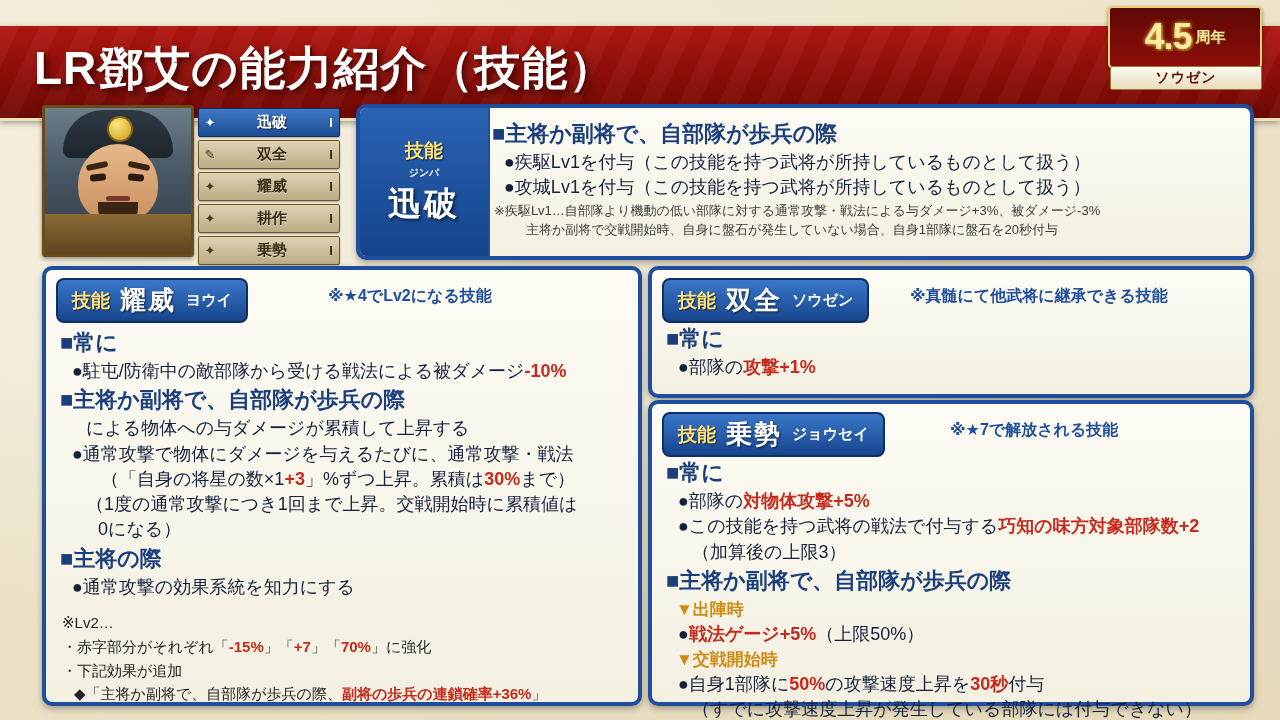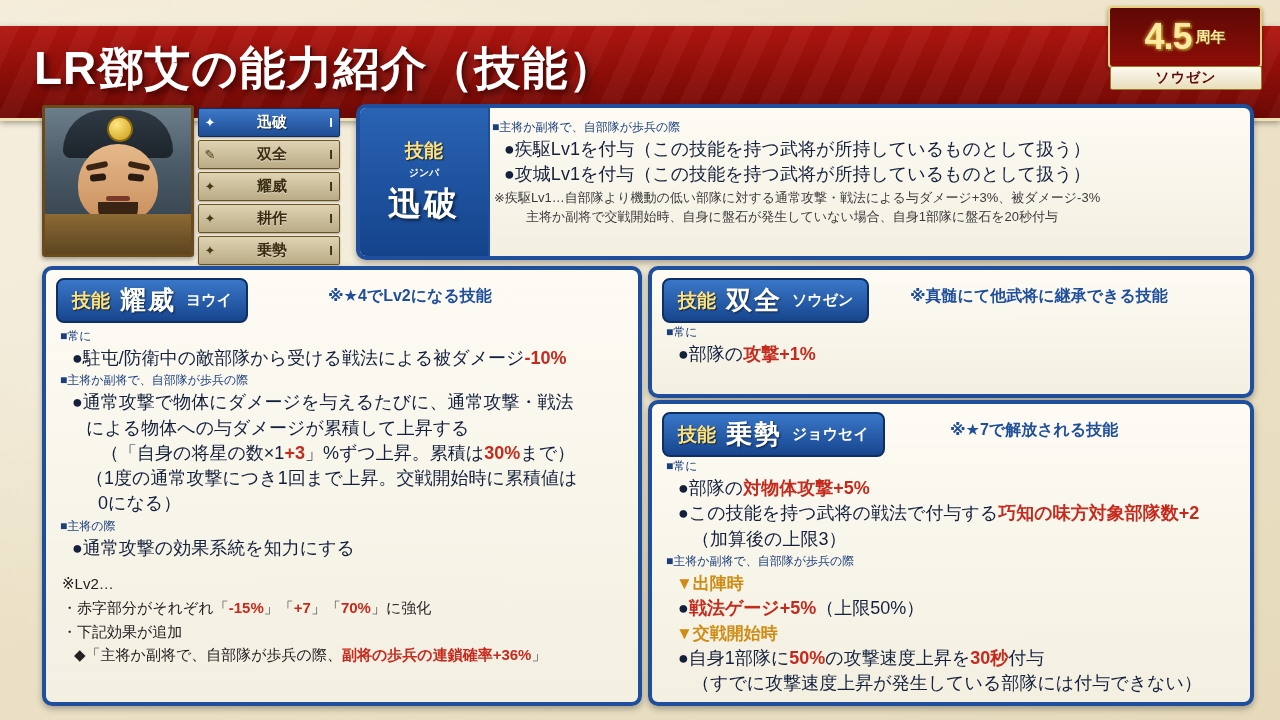--- a/index.html
+++ b/index.html
@@ -159,21 +159,21 @@
     border-radius:6px 0 0 6px;
     display:flex;flex-direction:column;align-items:center;justify-content:center;gap:2px;
     color:#fff;
   }
   .jinpa-left .jl-label{font-size:19px;font-weight:bold;color:#ffe27a;text-shadow:1px 1px 1px rgba(0,0,0,.6);}
   .jinpa-left .jl-kana{font-size:10px;font-weight:bold;}
   .jinpa-left .jl-name{font-size:33px;font-weight:bold;letter-spacing:3px;text-shadow:2px 2px 3px rgba(0,0,0,.55);}
   .jinpa-body{position:absolute;left:132px;top:9px;right:10px;}
   
   .l-head{
-    font-size:12px;font-weight:normal;color:#1b3f7d;margin:2px 0 1px 0;
+    font-size:22px;font-weight:bold;color:#1b3f7d;margin:2px 0 1px 0;
   }
   .l-bullet{
     font-size:18px;color:#14213d;margin:1px 0 1px 12px;line-height:1.35;
   }
   .l-small{
     font-size:13px;color:#3a3a3a;line-height:1.5;margin-left:2px;
   }
   .l-small.indent{margin-left:34px;}
   .red{color:#c62a1d;font-weight:bold;}
   
@@ -272,22 +272,22 @@
       <span class="t-name">耀威</span>
       <span class="t-kana">ヨウイ</span>
     </div>
     <div class="note-head">※★4でLv2になる技能</div>
     <div class="youi-body">
       <div class="l-head">■常に</div>
       <div class="l-bullet">
         <span>●駐屯/防衛中の敵部隊から受ける戦法による被ダメージ</span><span class="red">-10%</span>
       </div>
       <div class="l-head">■主将か副将で、自部隊が歩兵の際</div>
+      <div class="l-bullet" style="margin-left:26px">による物体への与ダメージが累積して上昇する</div>
       <div class="l-bullet">●通常攻撃で物体にダメージを与えるたびに、通常攻撃・戦法</div>
-      <div class="l-bullet" style="margin-left:26px">による物体への与ダメージが累積して上昇する</div>
       <div class="l-bullet" style="margin-left:41px">
         <span>（「自身の将星の数×1</span><span class="red">+3</span><span>」%ずつ上昇。累積は</span><span class="red">30%</span><span>まで）</span>
       </div>
       <div class="l-bullet" style="margin-left:26px">（1度の通常攻撃につき1回まで上昇。交戦開始時に累積値は</div>
       <div class="l-bullet" style="margin-left:38px">0になる）</div>
       <div class="l-head">■主将の際</div>
       <div class="l-bullet">●通常攻撃の効果系統を知力にする</div>
       <div style="height:10px"></div>
       <div class="note-line">※Lv2…</div>
       <div class="note-line">

